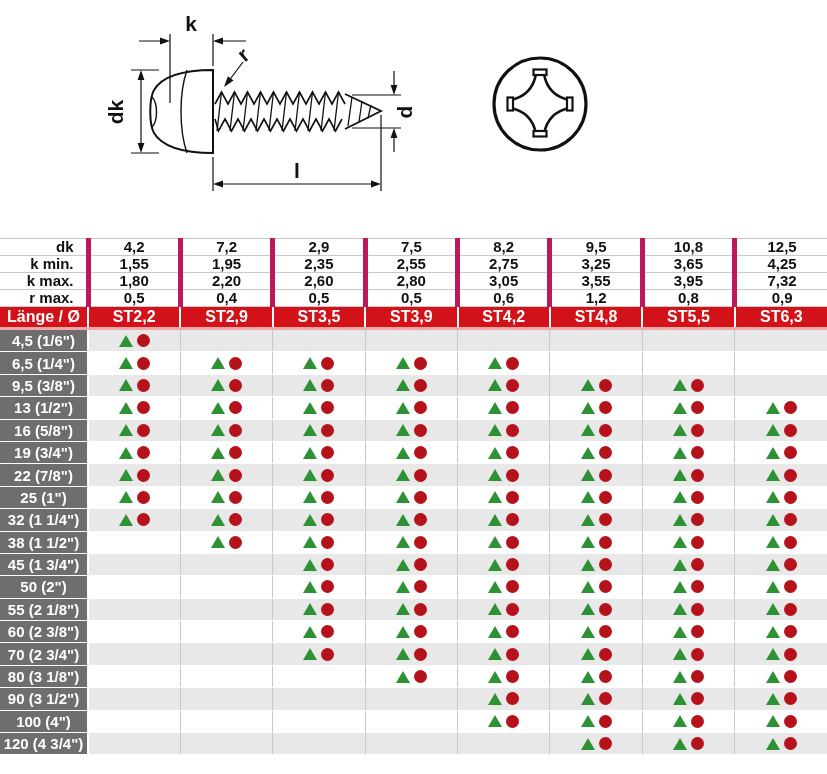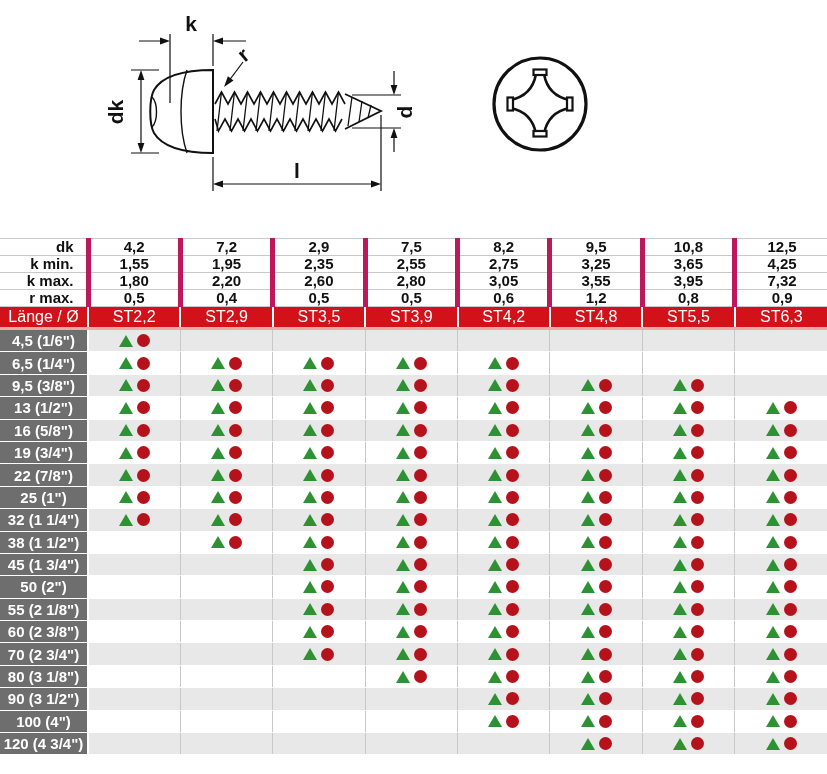--- a/index.html
+++ b/index.html
@@ -14,21 +14,21 @@
 
   
   .spec-row td{height:16px;border-top:1px solid #c9c9c9;font-size:15px;font-weight:700;
                color:#111;padding:0;line-height:16px;white-space:nowrap;}
   td.spec-label{text-align:right;padding-right:12px;}
   td.spec-label.icon-cell{padding-right:14px;}
   td.spec-label.icon-cell svg{vertical-align:middle;}
   td.spec-value{text-align:center;border-left:5px solid #be185d;}
 
   
-  .size-row td{background:var(--header-red,#d21118);color:#fff;font-weight:400;font-size:16px;
+  .size-row td{background:var(--header-red,#d21118);color:#fff;font-weight:700;font-size:16px;
                text-align:center;height:20px;line-height:20px;padding:0;
                border-left:2px solid #fff;border-top:1px solid #c9c9c9;
                border-bottom:3px solid var(--pink,#f2a6a6);white-space:nowrap;margin-top:48px;}
   .size-row td:first-child{border-left:none;}
 
   
   .data-row td{height:21.4px;padding:0;border-bottom:1px solid #fff;vertical-align:middle;}
   td.row-label{background:var(--label-grey,#6e6e6e);color:#fff;font-weight:700;font-size:15px;
                text-align:center;border-right:2px solid #fff;white-space:nowrap;}
   td.avail-cell{text-align:center;border-left:1px solid #c8c8c8;line-height:0;}

